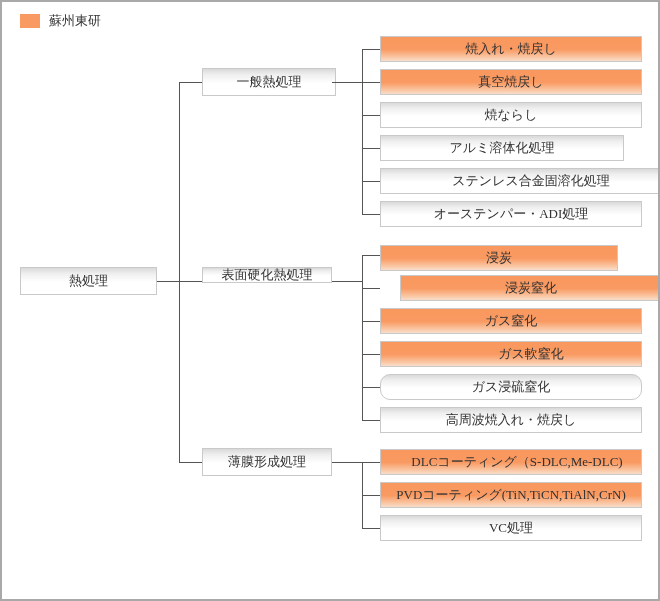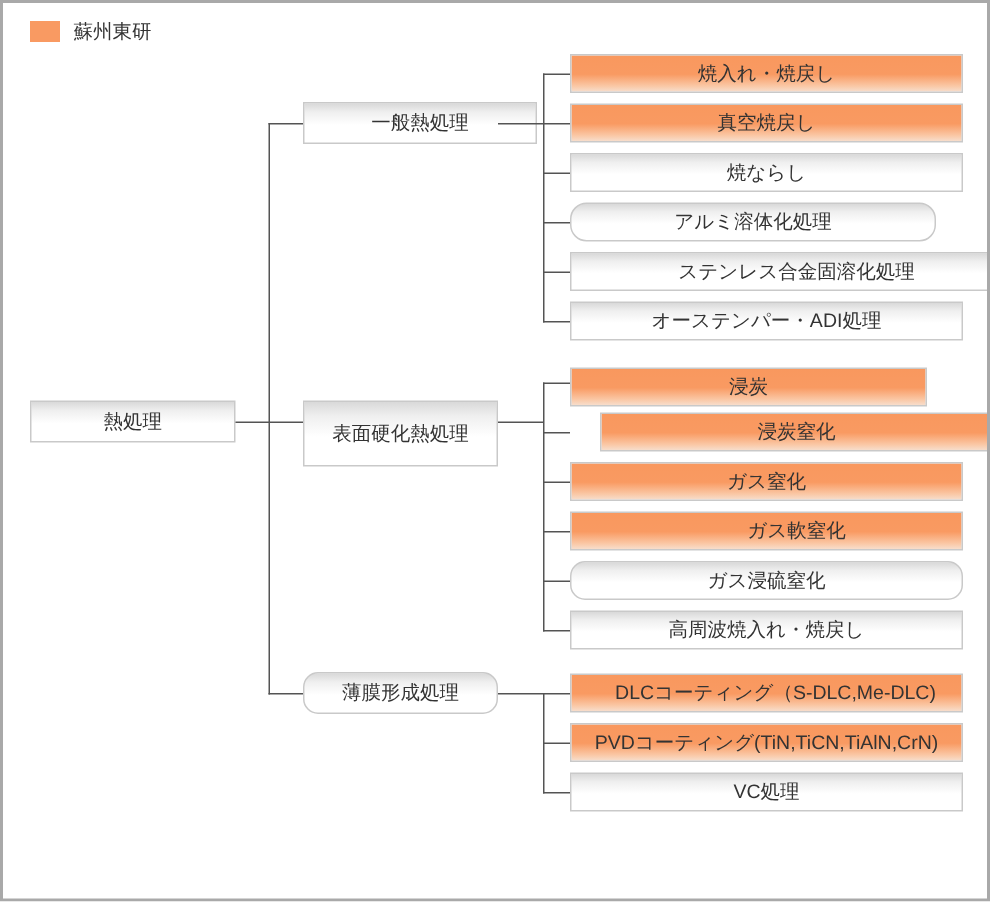--- a/index.html
+++ b/index.html
@@ -2,21 +2,21 @@
 <html><head>
 <meta charset="utf-8">
 <style>
   html,body{margin:0;padding:0;background:#fff;}
   .canvas{
     position:relative;
     width:660px;height:601px;
     box-sizing:border-box;
     background:#ffffff;
     border:2px solid #a9a9a9;
-    font-family:Liberation Sans, sans-serif;
+    font-family:Liberation Serif, serif;
     overflow:hidden;
   }
   .legend{
     position:absolute;left:18px;top:10px;
     display:flex;align-items:center;
   }
   .swatch{
     width:20px;height:14px;
     display:inline-block;
     margin-right:9px;
@@ -47,35 +47,35 @@
 </head>
 <body>
 
 <div class="canvas">
   <div class="legend">
     <span class="swatch" style="background: rgb(249, 154, 98);"></span>
     <span class="legend-label">蘇州東研</span>
   </div>
   <div id="nodes">
       <div class="node root" style="left: 18px; top: 265px; width: 137px; height: 28px;">熱処理</div>
-      <div class="node branch" style="left: 200px; top: 66px; width: 156px; height: 28px;">一般熱処理</div>
+      <div class="node branch" style="left: 200px; top: 66px; width: 134px; height: 28px;">一般熱処理</div>
       <div class="node hl" style="left: 378px; top: 34px; width: 262px; height: 26px;">焼入れ・焼戻し</div>
       <div class="node hl" style="left: 378px; top: 67px; width: 262px; height: 26px; text-align: right;">真空焼戻し</div>
       <div class="node " style="left: 378px; top: 100px; width: 262px; height: 26px;">焼ならし</div>
-      <div class="node " style="left: 378px; top: 133px; width: 244px; height: 26px; border-radius: 11px;">アルミ溶体化処理</div>
+      <div class="node " style="left: 378px; top: 133px; width: 244px; height: 26px;">アルミ溶体化処理</div>
       <div class="node " style="left: 378px; top: 166px; width: 302px; height: 26px;">ステンレス合金固溶化処理</div>
       <div class="node " style="left: 378px; top: 199px; width: 262px; height: 26px;">オーステンパー・ADI処理</div>
-      <div class="node branch" style="left: 200px; top: 265px; width: 130px; height: 44px;">表面硬化熱処理</div>
+      <div class="node branch" style="left: 200px; top: 265px; width: 130px; height: 16px;">表面硬化熱処理</div>
       <div class="node hl" style="left: 378px; top: 243px; width: 238px; height: 26px;">浸炭</div>
       <div class="node hl" style="left: 398px; top: 273px; width: 262px; height: 26px;">浸炭窒化</div>
       <div class="node hl" style="left: 378px; top: 306px; width: 262px; height: 26px;">ガス窒化</div>
       <div class="node hl" style="left: 378px; top: 339px; width: 262px; height: 26px; padding-left: 40px;">ガス軟窒化</div>
       <div class="node " style="left: 378px; top: 372px; width: 262px; height: 26px; border-radius: 10px;">ガス浸硫窒化</div>
       <div class="node " style="left: 378px; top: 405px; width: 262px; height: 26px;">高周波焼入れ・焼戻し</div>
-      <div class="node branch" style="left: 200px; top: 446px; width: 130px; height: 28px; border-radius: 10px;">薄膜形成処理</div>
+      <div class="node branch" style="left: 200px; top: 446px; width: 130px; height: 28px;">薄膜形成処理</div>
       <div class="node hl" style="left: 378px; top: 447px; width: 262px; height: 26px; padding-left: 12px;">DLCコーティング（S-DLC,Me-DLC)</div>
       <div class="node hl" style="left: 378px; top: 480px; width: 262px; height: 26px;">PVDコーティング(TiN,TiCN,TiAlN,CrN)</div>
       <div class="node " style="left: 378px; top: 513px; width: 262px; height: 26px;">VC処理</div>
     </div>
   <div id="lines">
       <div class="line" style="left: 360px; top: 47px; width: 1px; height: 166px;"></div>
       <div class="line" style="left: 360px; top: 47px; width: 18px; height: 1px;"></div>
       <div class="line" style="left: 360px; top: 80px; width: 18px; height: 1px;"></div>
       <div class="line" style="left: 360px; top: 113px; width: 18px; height: 1px;"></div>
       <div class="line" style="left: 360px; top: 146px; width: 18px; height: 1px;"></div>

